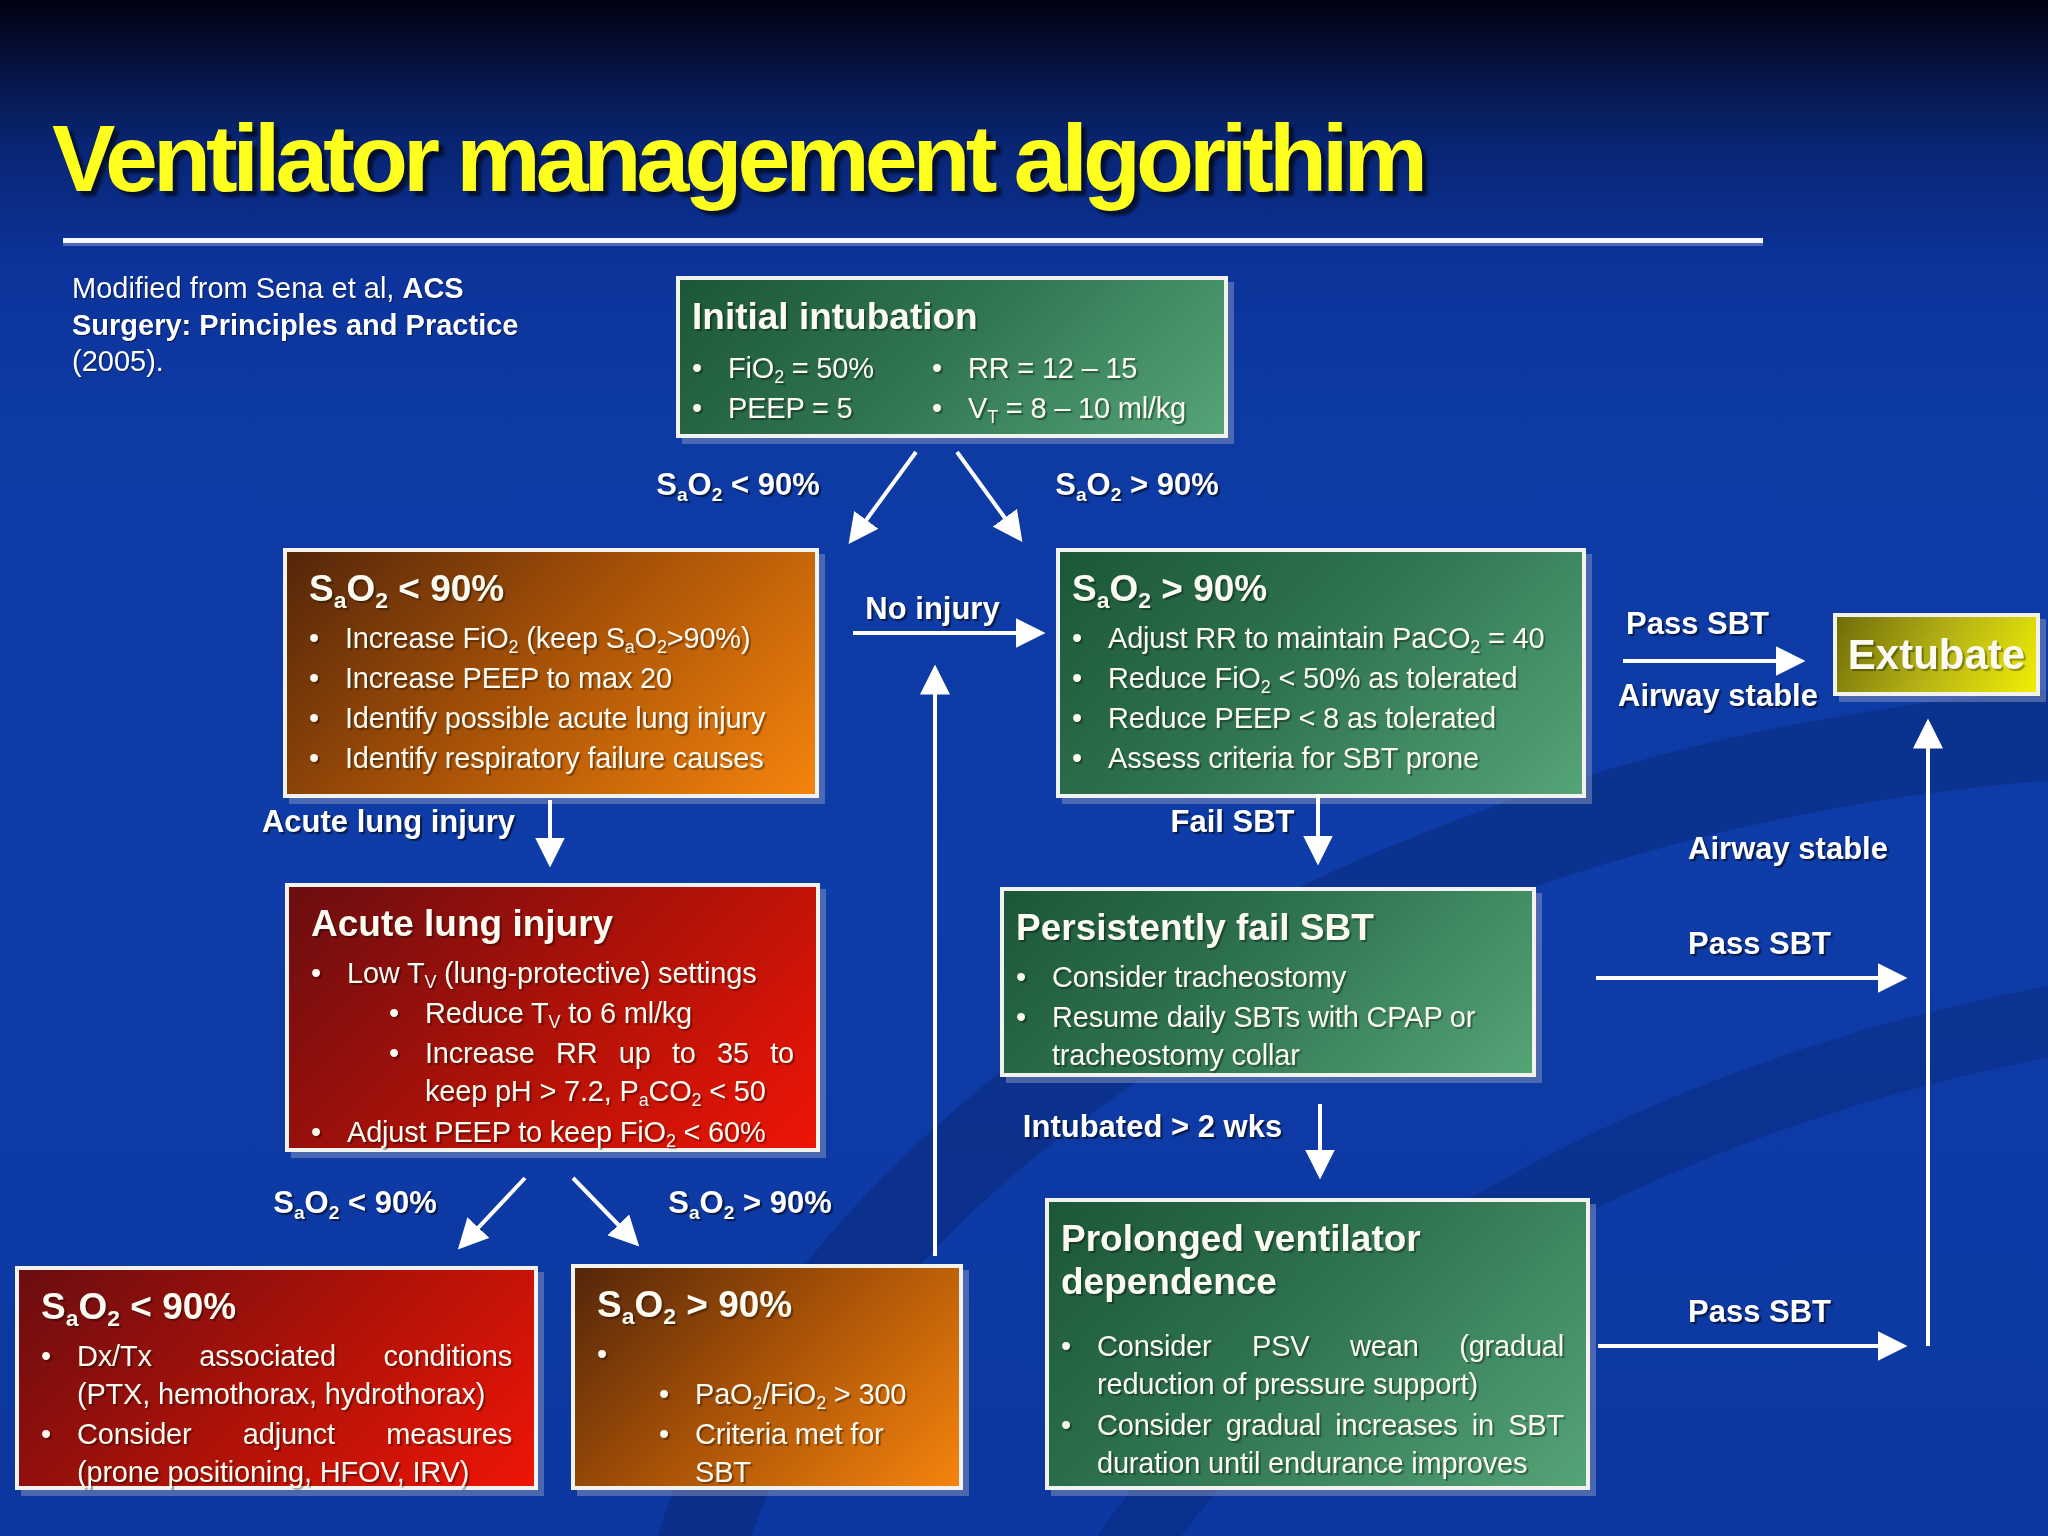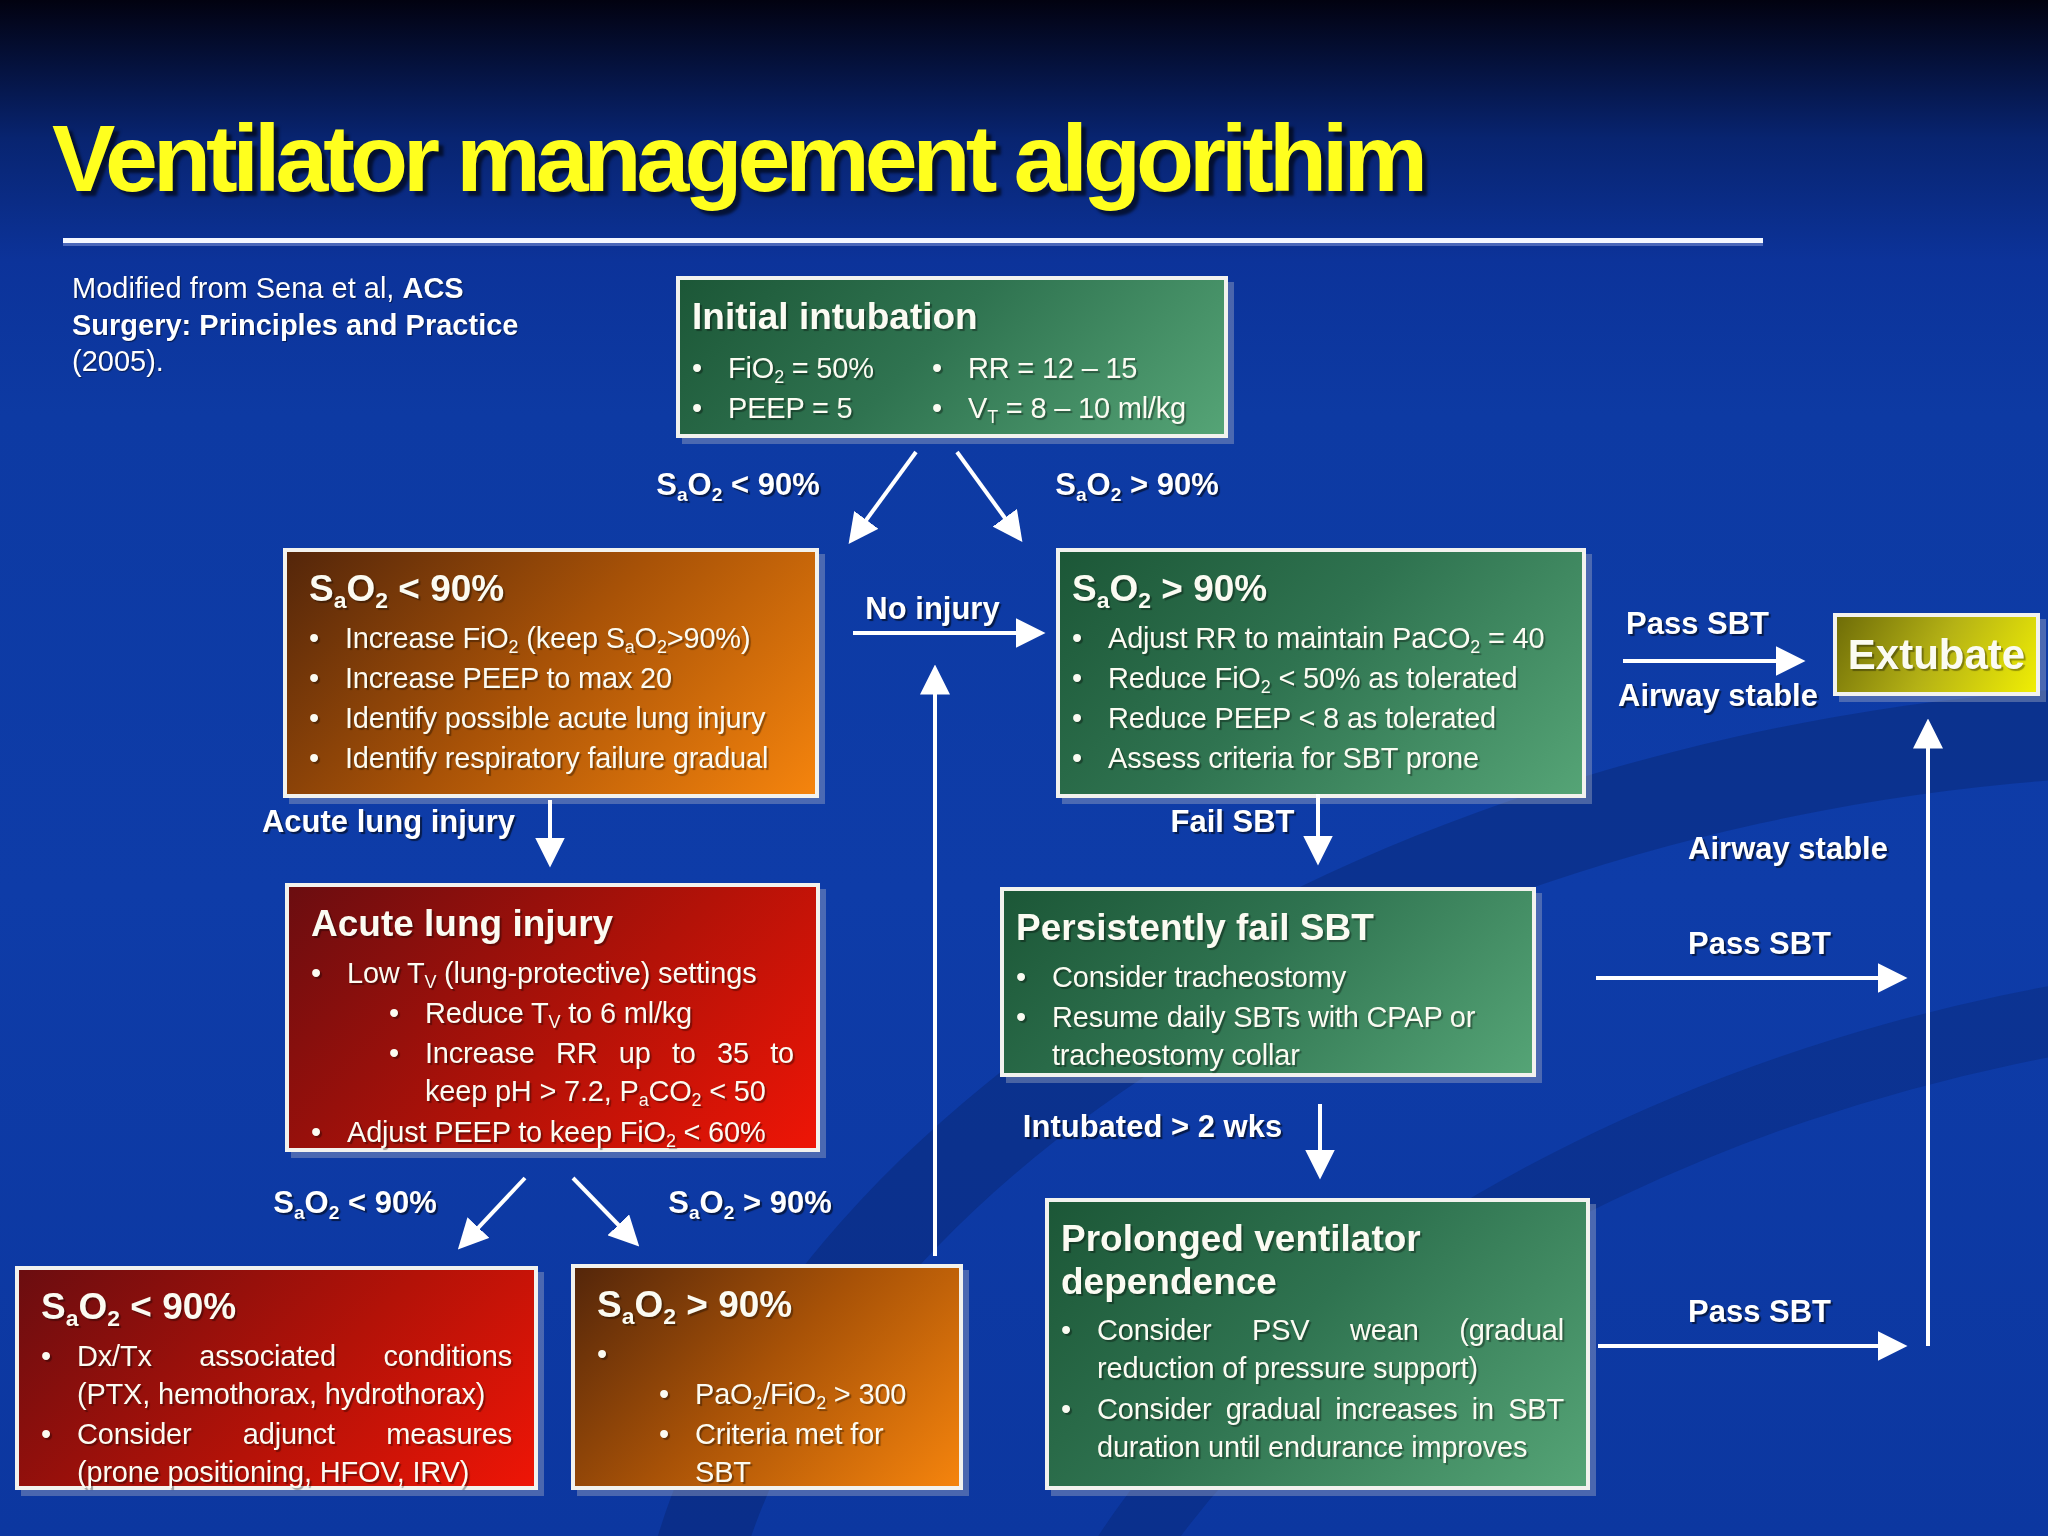--- a/index.html
+++ b/index.html
@@ -88,21 +88,21 @@
     <div class="li">
         <span class="dot">•</span>
         <span class="txt">Increase PEEP to max 20</span>
       </div>
     <div class="li">
         <span class="dot">•</span>
         <span class="txt">Identify possible acute lung injury</span>
       </div>
     <div class="li">
         <span class="dot">•</span>
-        <span class="txt">Identify respiratory failure gradual</span>
+        <span class="txt">Identify respiratory failure causes</span>
       </div>
   </div>
 
   <div class="box green" style="left:1056px;top:548px;width:530px;height:250px;">
     <div class="bt">S<sub>a</sub>O<sub>2</sub> &gt; 90%</div>
     <div class="li">
         <span class="dot">•</span>
         <span class="txt">Adjust RR to maintain PaCO<sub>2</sub> = 40</span>
       </div>
     <div class="li">
@@ -145,21 +145,21 @@
         <span class="dot">•</span>
         <span class="txt">Consider tracheostomy</span>
       </div>
     <div class="li">
         <span class="dot">•</span>
         <span class="txt">Resume daily SBTs with CPAP or tracheostomy collar</span>
       </div>
   </div>
 
   <div class="box green" style="left:1045px;top:1198px;width:545px;height:292px;">
-    <div class="bt" style="margin-bottom:8px;">Prolonged ventilator dependence</div>
+    <div class="bt" style="margin-bottom:24px;">Prolonged ventilator dependence</div>
     <div class="li just">
         <span class="dot">•</span>
         <span class="txt">Consider PSV wean (gradual reduction of pressure support)</span>
       </div>
     <div class="li just">
         <span class="dot">•</span>
         <span class="txt">Consider gradual increases in SBT duration until endurance improves</span>
       </div>
   </div>
 

